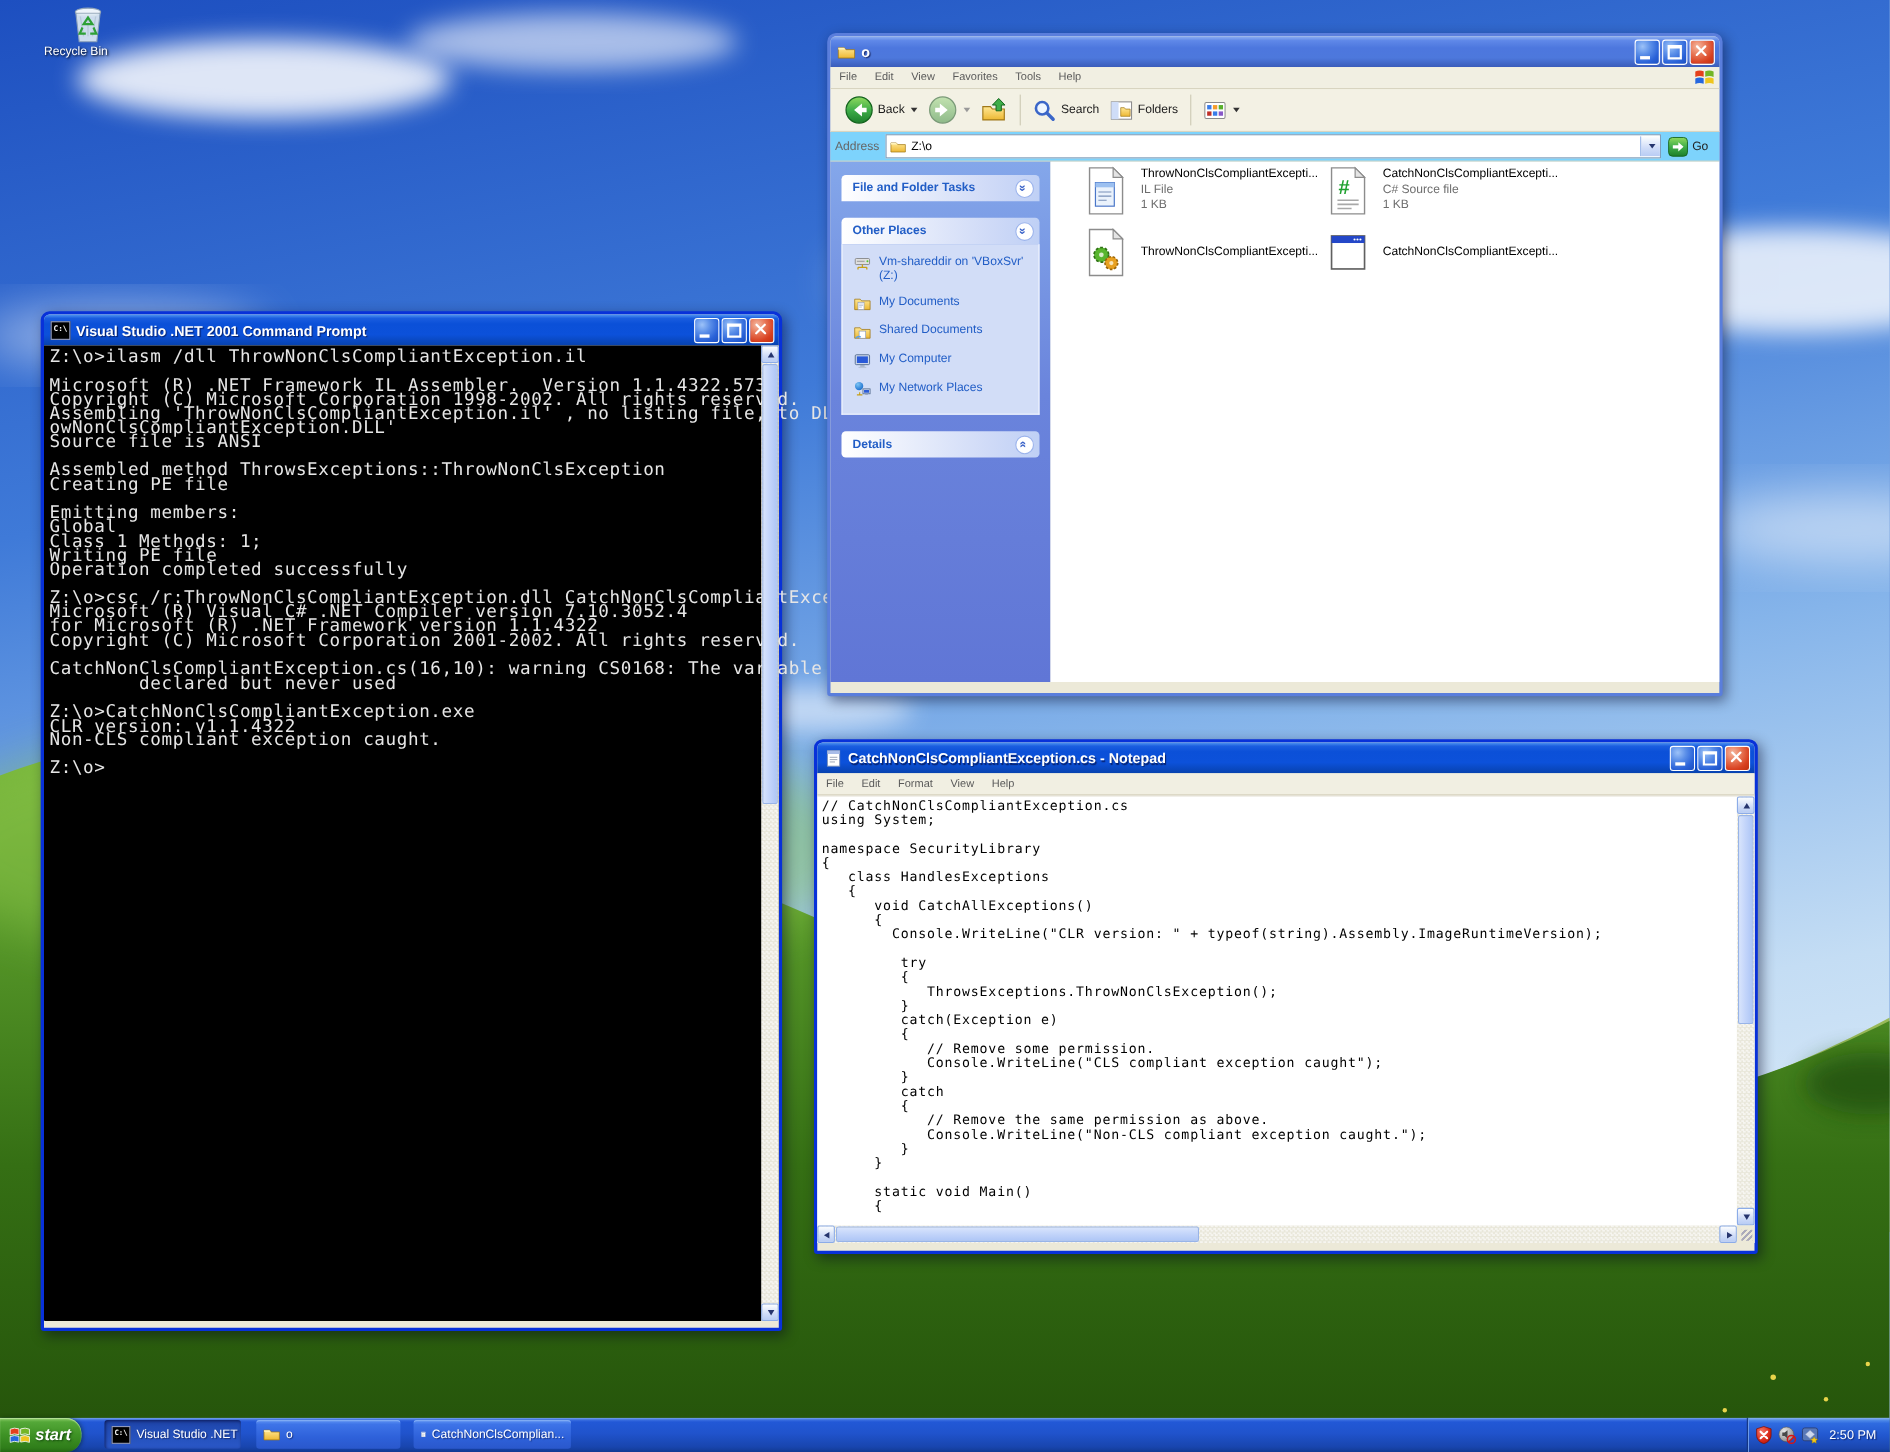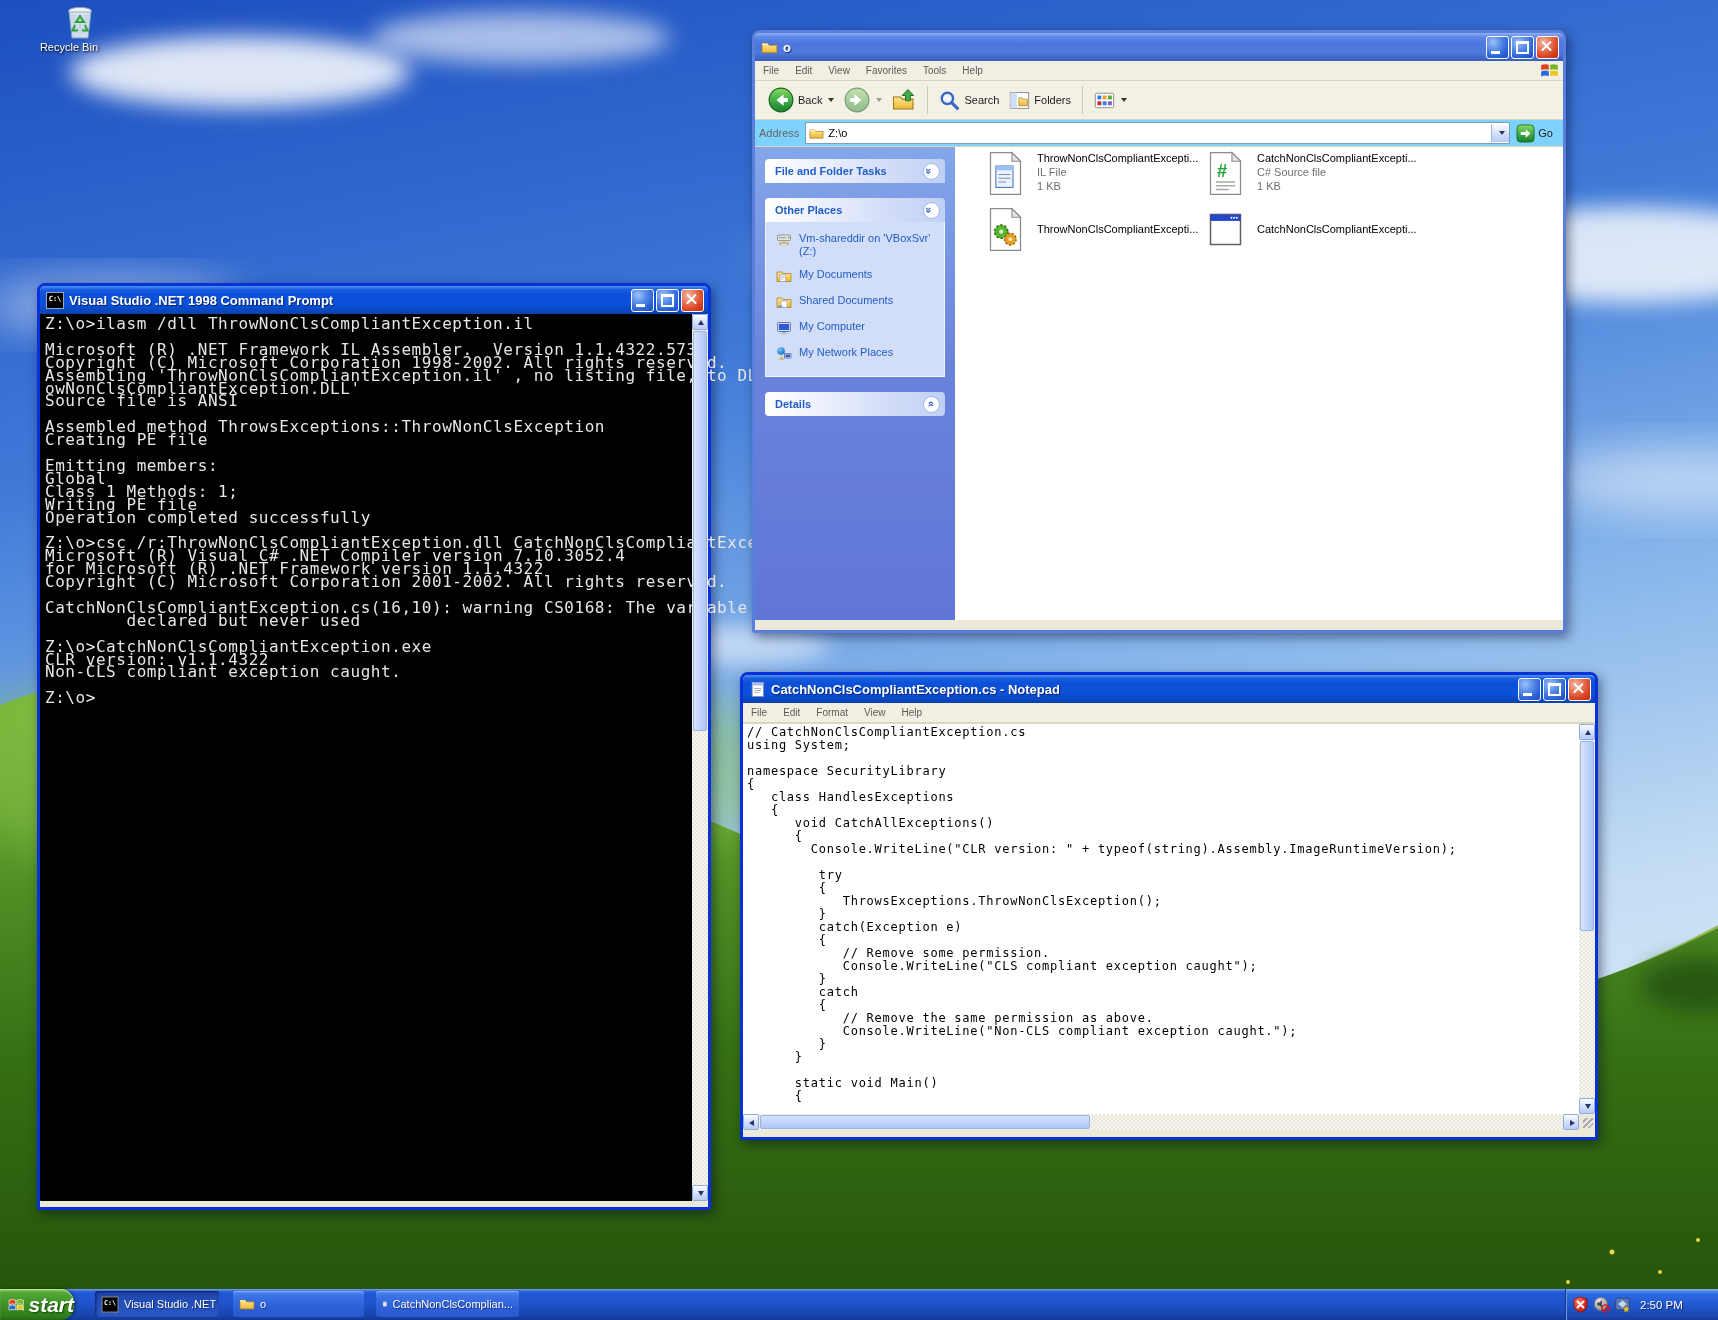--- a/index.html
+++ b/index.html
@@ -112,30 +112,30 @@
   #notewin pre{margin:0;padding:2px 4px;font-family:"DejaVu Sans Mono",monospace;font-size:12px;
      line-height:13px;letter-spacing:.75px;color:#000;white-space:pre;width:803px;overflow:hidden;}
 
   
   #taskbar{position:absolute;left:0;bottom:0;width:1718px;height:31px;
     background:linear-gradient(180deg,#7aa5e8 0%,#3a6ee0 6%,#2258d6 12%,#2053cc 45%,#1845ae 85%,#123a92 100%);}
   #startbtn{position:absolute;left:0;top:0;width:74px;height:31px;border-radius:0 14px 14px 0;
     background:linear-gradient(180deg,#8fce6a 0%,#54a838 12%,#3e9225 50%,#2f7d1a 88%,#256812 100%);
     box-shadow:1px 0 4px rgba(0,30,0,.5), inset 0 1px 1px #b8e49a;display:flex;align-items:center;
     padding-left:8px;box-sizing:border-box;}
-  #startbtn .st{color:#fff;font-style:italic;font-weight:bold;font-size:21px;margin-left:4px;
+  #startbtn .st{color:#fff;font-style:italic;font-weight:bold;font-size:15px;margin-left:4px;
     text-shadow:1px 1px 2px rgba(0,40,0,.7);}
   .taskbtn{position:absolute;top:2px;height:26px;border-radius:3px;display:flex;align-items:center;
     padding:0 6px;box-sizing:border-box;color:#fff;font-size:11px;white-space:nowrap;overflow:hidden;
     background:linear-gradient(180deg,#5e93f2 0%,#3e74e8 15%,#2e61da 60%,#2a58cc 100%);
     box-shadow:inset 0 1px 0 #7fabf4;}
   .taskbtn.pressed{background:linear-gradient(180deg,#1e44a8 0%,#234eb8 40%,#2a58c8 100%);
     box-shadow:inset 1px 1px 3px rgba(0,0,40,.6);}
   .taskbtn .tl{margin-left:5px;text-shadow:1px 1px 1px rgba(0,0,40,.5);}
-  #tray{position:absolute;right:0;top:0;height:31px;width:153px;display:flex;align-items:center;
+  #tray{position:absolute;right:0;top:0;height:31px;width:130px;display:flex;align-items:center;
     background:linear-gradient(180deg,#8ab4ec 0%,#4a86e8 8%,#2f6be0 16%,#2258d0 50%,#1b47b0 88%,#143c96 100%);
     border-left:1px solid #16357e;box-shadow:inset 1px 0 0 #6c9ae8;padding-left:6px;box-sizing:border-box;gap:4px;}
   #tray .time{color:#fff;font-size:11.5px;margin-left:5px;text-shadow:1px 1px 1px rgba(0,0,40,.5);}
 </style>
 </head>
 <body>
 
 <div id="screen">
 
   <svg class="bg" width="1718" height="1320" viewBox="0 0 1718 1320">
@@ -373,21 +373,21 @@
   <div class="desk-icon">
     <svg class="ic" width="36" height="38" viewBox="0 0 34 38">
         <use href="#s-bin"></use>
       </svg>
     <div class="lbl">Recycle Bin</div>
   </div>
 
   <div class="win" id="cmdwin" style="left:37px;top:283px;width:668px;height:921px;">
     <div class="titlebar">
       <span class="cmd-ic">C:\</span>
-      <span class="ttext">Visual Studio .NET 1998 Command Prompt</span>
+      <span class="ttext">Visual Studio .NET 2001 Command Prompt</span>
       <span class="controls">
         <span class="wbtn minb"></span>
         <span class="wbtn maxb"></span>
         <span class="wbtn close"></span>
       </span>
     </div>
     <div class="body">
       <pre>Z:\o&gt;ilasm /dll ThrowNonClsCompliantException.il
 
 Microsoft (R) .NET Framework IL Assembler.  Version 1.1.4322.573

